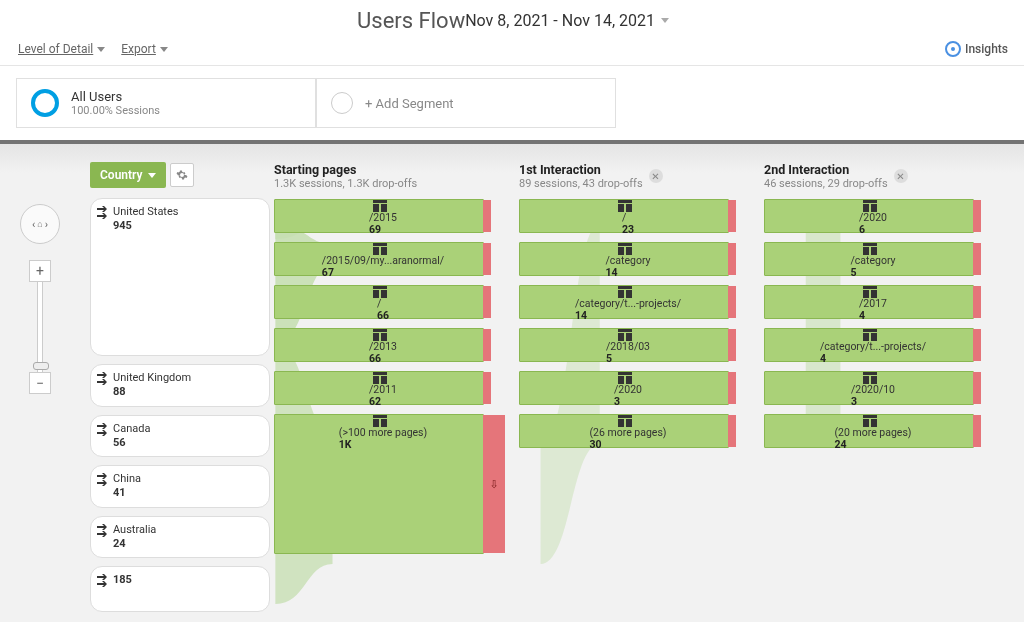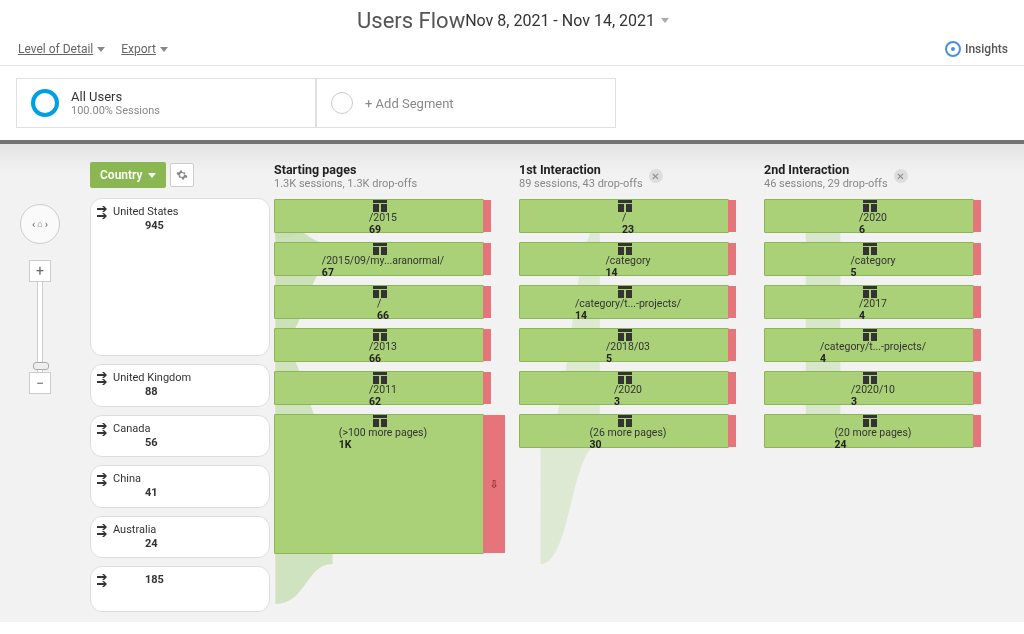--- a/index.html
+++ b/index.html
@@ -43,21 +43,21 @@
   
   .dim-select { background: #8ab751; color: #fff; font-size: 12px; font-weight: 600; padding: 6px 10px; border-radius: 2px; display: inline-flex; align-items: center; gap: 6px; cursor:pointer; }
   .gear { width: 24px; height: 24px; border: 1px solid #ccc; background:#fff; border-radius:2px; display: inline-flex; align-items: center; justify-content: center; color:#888; cursor:pointer; vertical-align:middle; margin-left:4px; }
   
   .source-block { background: #fff; border: 1px solid #ddd; border-radius: 12px; padding: 6px 8px 6px 6px; margin-bottom: 8px; position:relative; }
   .source-block.tall1 { height: 158px; }
   .source-block.tall10 { height: 46px; }
   .source-row { display: flex; align-items: flex-start; gap: 4px; }
   .src-icon { display: inline-flex; flex-direction: column; line-height: 0; }
   .src-label { font-size: 11px; color: #333; line-height: 1.3; }
-  .src-label strong { display:block; font-weight: 700; color:#333;margin-left:32px; }
+  .src-label strong { display:block; font-weight: 700; color:#333; }
   
   .node { position: relative; margin: 9px 0; height: 34px; }
   .node-bar { height: 100%; background: #aad178; border: 1px solid #8ab751; border-radius: 1px; display: flex; align-items: center; padding-left: 8px; position:relative;flex-direction:column; }
   .node-drop { position: absolute; right: -8px; top: 0; bottom: 0; width: 8px; background: #e5757a; }
   .node-icon { width: 14px; height: 12px; display:inline-block; margin-right:6px; }
   .node-icon::before { content:''; display:block; height:3px; background:#333; margin-bottom:1px; }
   .node-icon::after { content:''; display:block; height:8px; background:linear-gradient(90deg,#333 0 45%, transparent 45% 55%, #333 55%); }
   .node-text { font-size: 10.5px; color: #333; line-height: 1.15; }
   .node-text strong { display:block; font-weight:700; color:#222; }
   

